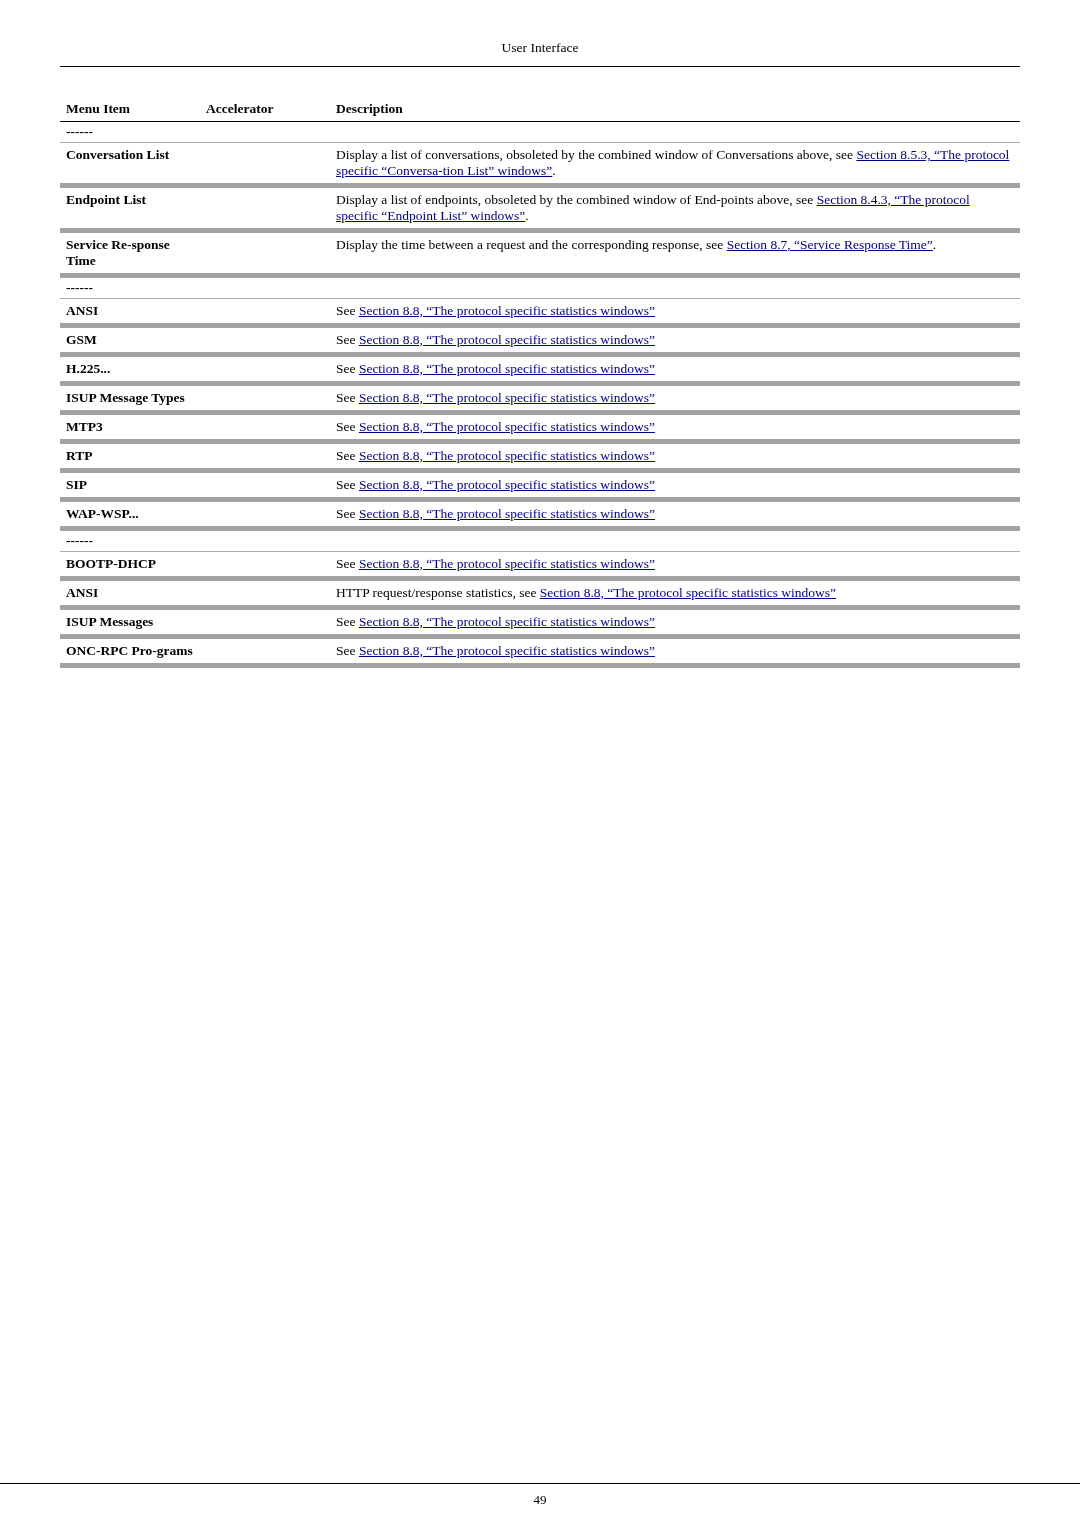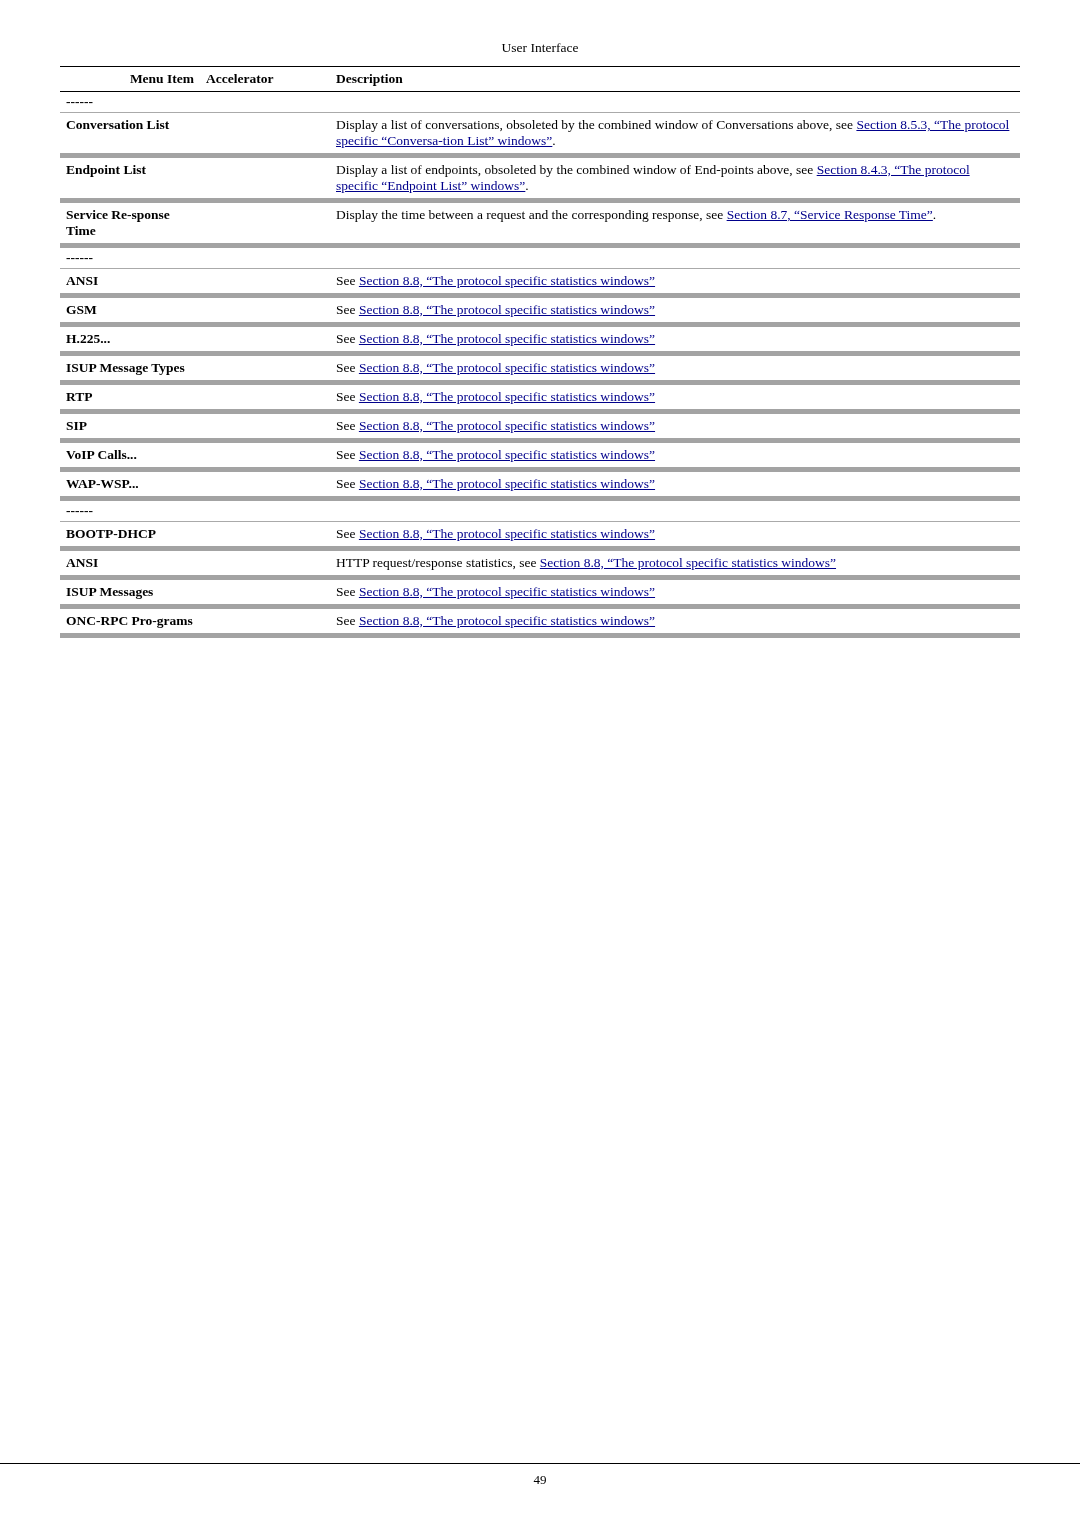--- a/index.html
+++ b/index.html
@@ -16,36 +16,36 @@
       width: 1080px;
       min-height: 1528px;
       padding: 40px 60px 60px 60px;
       position: relative;
     }
     .page-header {
       text-align: center;
       font-size: 13.5px;
       padding-bottom: 10px;
       border-bottom: 1px solid #000;
+      margin-bottom: 30px;
     }
     table {
       width: 100%;
       border-collapse: collapse;
       font-size: 13.5px;
     }
     thead th {
       text-align: left;
       font-weight: bold;
       padding: 4px 6px 4px 6px;
       border-bottom: 1px solid #000;
       vertical-align: bottom;
     }
     thead th:first-child {
       width: 140px;
-      text-align: right;
     }
     thead th:nth-child(2) {
       width: 130px;
     }
     tbody tr td {
       padding: 4px 6px;
       vertical-align: top;
       border-bottom: 5px solid #a3a3a3;
     }
     tbody tr.separator td {
@@ -64,21 +64,21 @@
     }
     .desc-cell {
       vertical-align: top;
     }
     a {
       color: #00008B;
       text-decoration: underline;
     }
     .page-footer {
       position: absolute;
-      bottom: 40px;
+      bottom: 20px;
       left: 0;
       width: 100%;
       text-align: center;
       border-top: 1px solid #000;
       padding-top: 8px;
       font-size: 13px;
     }
   </style>
 </head>
 <body>
@@ -132,31 +132,31 @@
           <td class="menu-item-cell">H.225...</td>
           <td class="accel-cell"></td>
           <td class="desc-cell">See <a href="#88">Section 8.8, “The protocol specific statistics windows”</a></td>
         </tr>
         <tr>
           <td class="menu-item-cell">ISUP Message Types</td>
           <td class="accel-cell"></td>
           <td class="desc-cell">See <a href="#88">Section 8.8, “The protocol specific statistics windows”</a></td>
         </tr>
         <tr>
+          <td class="menu-item-cell">MTP3</td>
+          <td class="accel-cell"></td>
+          <td class="desc-cell">See <a href="#88">Section 8.8, “The protocol specific statistics windows”</a></td>
+        </tr>
+        <tr>
           <td class="menu-item-cell">RTP</td>
           <td class="accel-cell"></td>
           <td class="desc-cell">See <a href="#88">Section 8.8, “The protocol specific statistics windows”</a></td>
         </tr>
         <tr>
           <td class="menu-item-cell">SIP</td>
-          <td class="accel-cell"></td>
-          <td class="desc-cell">See <a href="#88">Section 8.8, “The protocol specific statistics windows”</a></td>
-        </tr>
-        <tr>
-          <td class="menu-item-cell">VoIP Calls...</td>
           <td class="accel-cell"></td>
           <td class="desc-cell">See <a href="#88">Section 8.8, “The protocol specific statistics windows”</a></td>
         </tr>
         <tr>
           <td class="menu-item-cell">WAP-WSP...</td>
           <td class="accel-cell"></td>
           <td class="desc-cell">See <a href="#88">Section 8.8, “The protocol specific statistics windows”</a></td>
         </tr>
         <tr class="separator">
           <td colspan="3">------</td>

